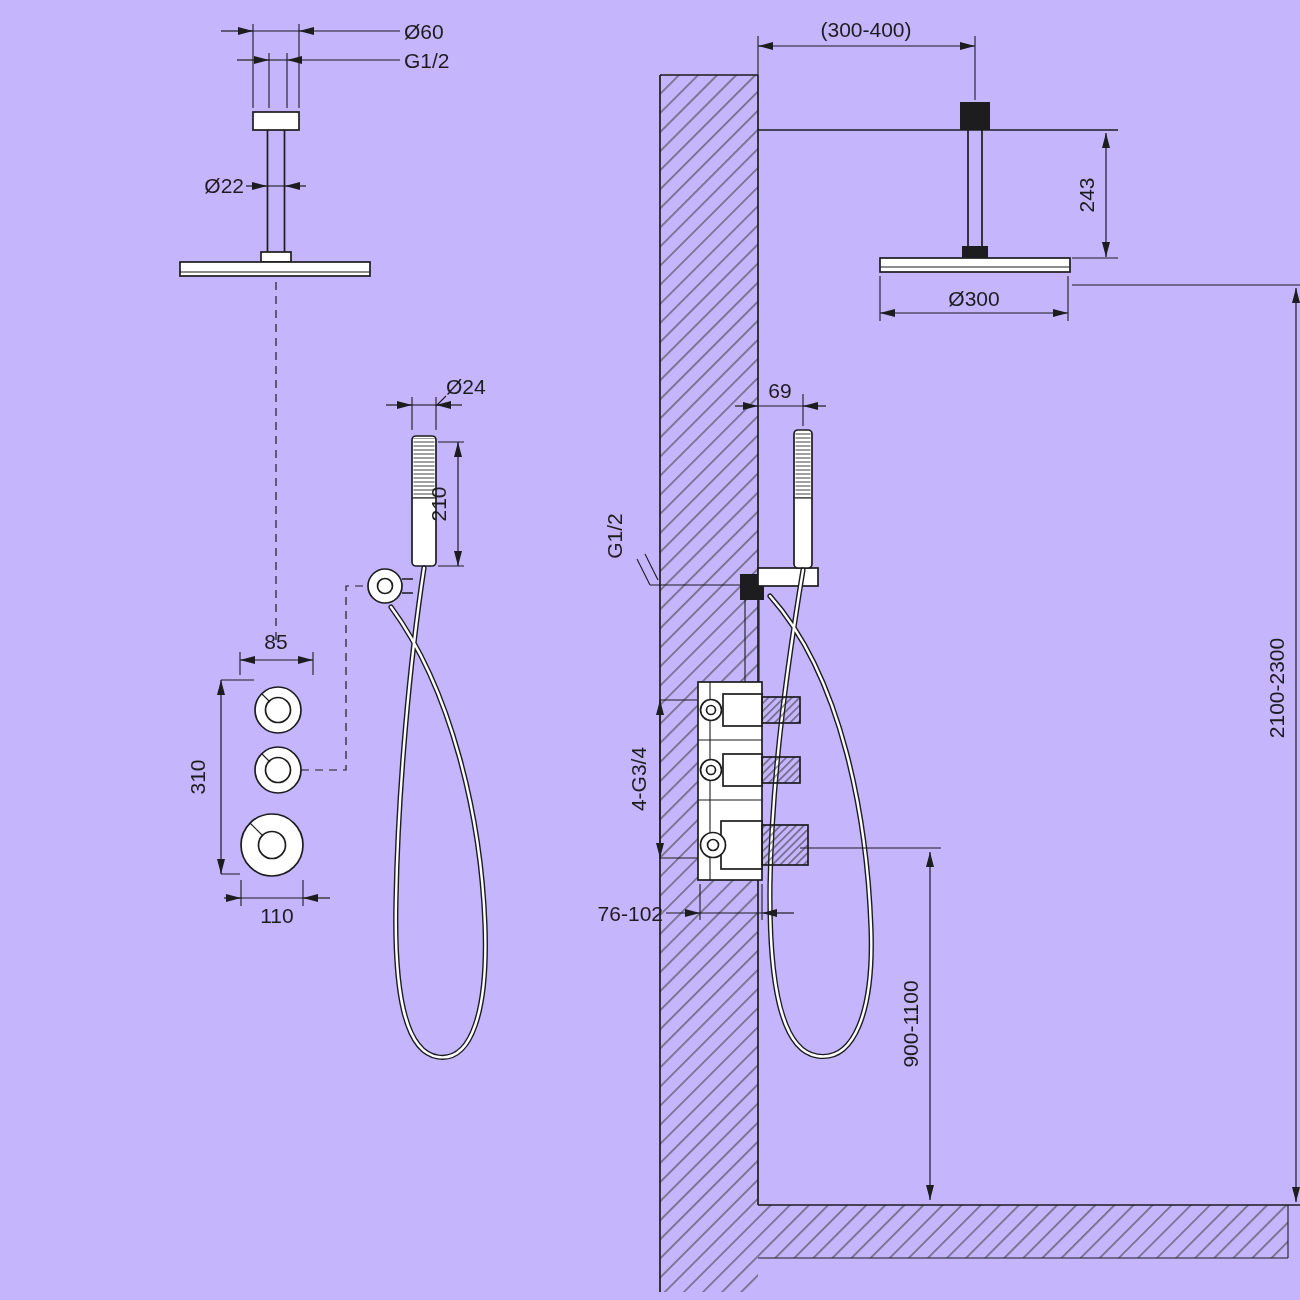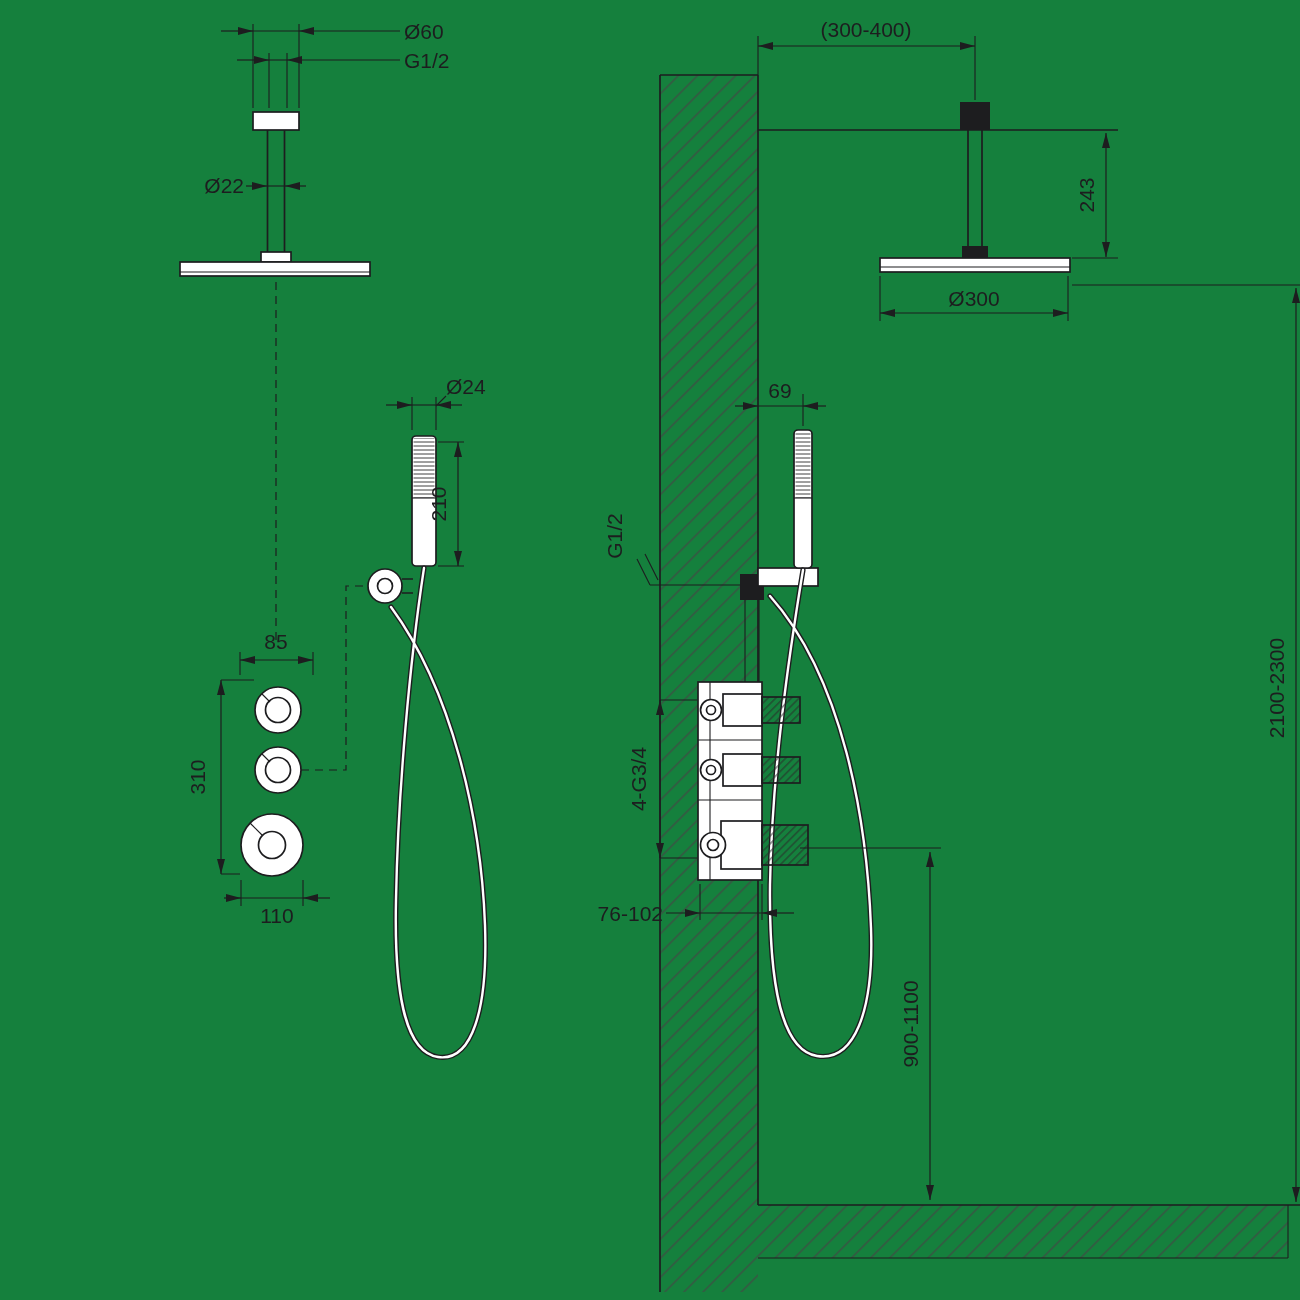--- a/index.html
+++ b/index.html
@@ -1,16 +1,16 @@
 <!DOCTYPE html>
 <html><head>
 <meta charset="utf-8">
 <style>
   html,body{margin:0;padding:0;background:#ffffff;}
-  #stage{width:1300px;height:1300px;position:relative;background:#15803d;}
+  #stage{width:1300px;height:1300px;position:relative;background:#c4b5fd;}
   svg{display:block;}
   text{font-family:"Liberation Sans", sans-serif;font-size:21px;fill:#1d1d1f;}
   .mid{text-anchor:middle;}
   .end{text-anchor:end;}
   .ln{stroke:#1d1d1f;stroke-width:1.7;fill:none;}
   .thin{stroke:#1d1d1f;stroke-width:1.1;fill:none;}
   .dim{stroke:#1d1d1f;stroke-width:1.2;fill:none;}
   .dash{stroke:#1d1d1f;stroke-width:1.2;fill:none;stroke-dasharray:8 6;}
   .dark{fill:#1d1d1f;stroke:none;}
   .white{fill:#ffffff;}

